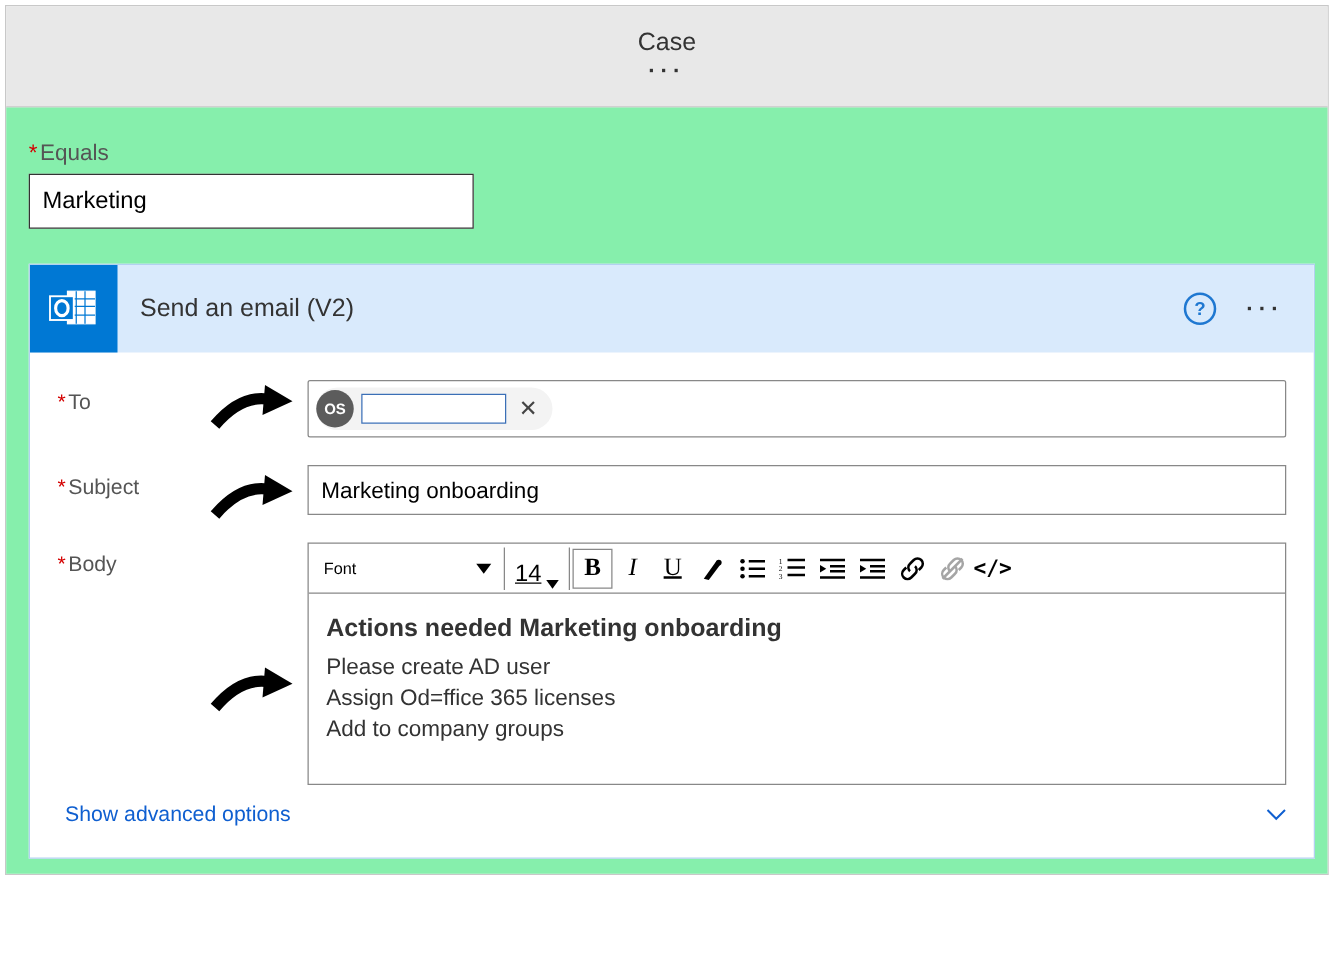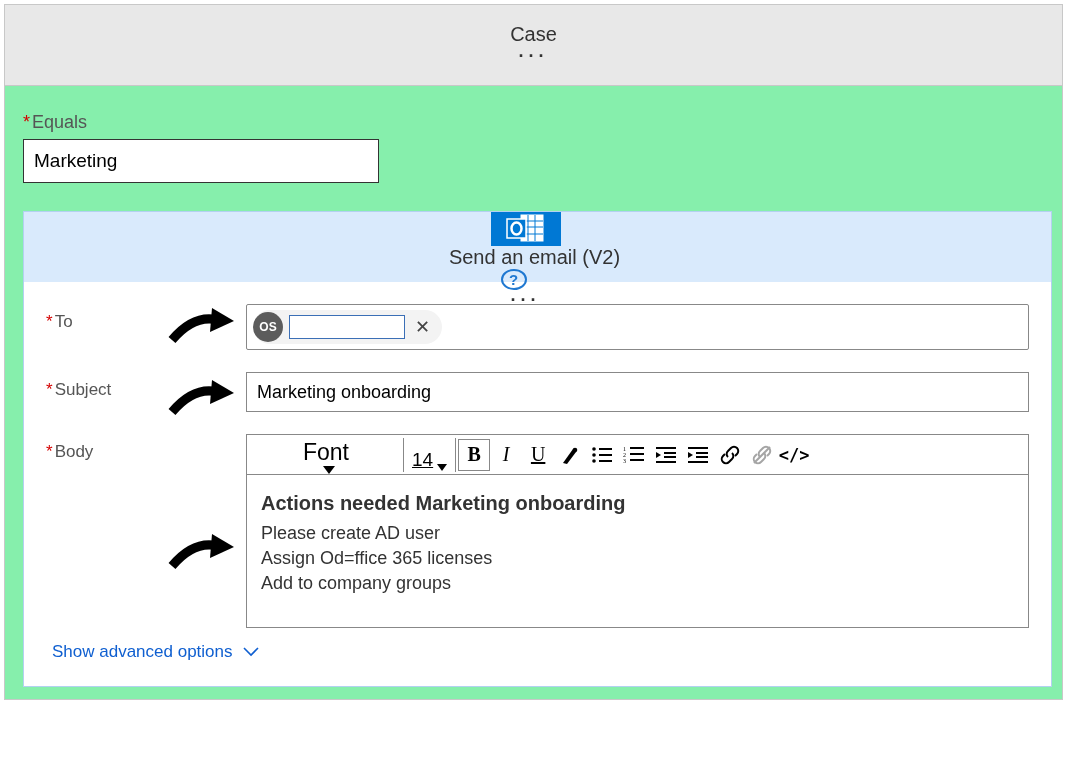--- a/index.html
+++ b/index.html
@@ -6,49 +6,49 @@
     body { font-family: 'Segoe UI', Tahoma, sans-serif; background: #fff; padding: 4px; }
     .outer { border: 1px solid #c8c8c8; width: 1059px; }
     .case-header { display: flex; align-items: center; justify-content: space-between; background: #e8e8e8; padding: 18px 22px; border-bottom: 1px solid #c8c8c8; flex-direction: column; }
     .case-title { font-size: 20px; color: #333; }
     .more-icon { cursor: pointer; letter-spacing: 4px; font-weight: bold; color: #333; font-size: 18px; }
     .case-body { background: #86efac; padding: 26px 10px 6px 18px; }
     .field-label { font-size: 18px; color: #555; margin-bottom: 6px; }
     .req { color: #d40000; margin-right: 2px; }
     .equals-input { width: 356px; height: 44px; border: 1px solid #333; font-size: 19px; padding: 0 10px; margin-bottom: 28px; }
     .action-card { border: 1px solid #b3d1f0; background: #fff; margin-bottom: 6px; }
-    .action-header { display: flex; align-items: center; background: #d9eafc; height: 70px; padding-right: 24px; flex-direction: column; }
+    .action-header { display: flex; align-items: center; background: #d9eafc; height: 70px; padding-right: 24px; }
     .action-icon-box { width: 70px; height: 70px; background: #0078d4; display: flex; align-items: center; justify-content: center; }
     .action-title { font-size: 20px; color: #333; margin-left: 18px; flex: 1; }
     .help-icon { width: 26px; height: 26px; border: 2px solid #1f78d1; border-radius: 50%; color: #1f78d1; display: flex; align-items: center; justify-content: center; font-size: 15px; font-weight: 600; margin-right: 24px; cursor: pointer; }
     .action-body { padding: 22px 22px 14px 22px; }
     .form-row { display: flex; margin-bottom: 22px; position: relative; }
     .form-label-col { width: 200px; padding-top: 8px; }
     .form-label-col .field-label { font-size: 17px; }
     .form-input-col { flex: 1; position: relative; border-radius: 15px; }
     .arrow { position: absolute; left: -82px; width: 74px; height: 40px; }
     .to-field { border: 1px solid #888; border-radius: 2px; height: 46px; display: flex; align-items: center; padding: 6px; }
     .chip { display: flex; align-items: center; background: #f3f3f3; border-radius: 22px; padding: 0 12px 0 0; height: 34px; }
     .chip-avatar { width: 30px; height: 30px; border-radius: 50%; background: #5c5c5c; color: #fff; display: flex; align-items: center; justify-content: center; font-size: 12px; font-weight: 600; margin-right: 6px; }
     .chip-input { width: 116px; height: 24px; border: 1px solid #3b6fb6; background: #fff; margin-right: 10px; }
     .chip-x { color: #444; font-size: 18px; cursor: pointer; }
     .subject-input { width: 100%; height: 40px; border: 1px solid #888; font-size: 18px; padding: 0 10px; }
     .body-box { border: 1px solid #888; }
     .toolbar { display: flex; align-items: center; height: 40px; border-bottom: 1px solid #888; padding: 0 4px; }
-    .tb-font { display: flex; align-items: center; justify-content: space-between; width: 150px; padding: 0 8px; font-size: 23px; height: 32px; flex-direction: column; }
+    .tb-font { display: flex; align-items: center; justify-content: space-between; width: 150px; padding: 0 8px; font-size: 13px; height: 32px; }
     .tb-size { display: flex; align-items: flex-end; font-size: 19px; padding: 0 6px; height: 32px; text-decoration: underline; }
     .tb-sep { width: 1px; height: 34px; background: #888; margin: 0 2px; }
     .tb-btn { width: 32px; height: 32px; display: flex; align-items: center; justify-content: center; cursor: pointer; font-size: 20px; font-family: 'Times New Roman', serif; }
     .tb-btn.bold { font-weight: bold; border: 1px solid #888; }
     .tb-btn.italic { font-style: italic; }
     .tb-btn.underline { text-decoration: underline; }
     .tb-btn.faded { opacity: 0.35; }
     .body-content { padding: 14px 14px 30px 14px; font-size: 18px; line-height: 1.4; color: #333; }
     .body-heading { font-weight: bold; margin-bottom: 4px; font-size: 20px; }
-    .advanced-link { color: #0f5fd0; font-size: 17px; display: flex; align-items: center; cursor: pointer; margin-top: 14px; margin-bottom: 10px; padding-left: 6px; }
+    .advanced-link { color: #0f5fd0; font-size: 17px; display: flex; align-items: center; cursor: pointer; margin-top: 14px; margin-bottom: 10px; padding-left: 6px; justify-content: space-between; }
     .chev-down { margin-left: 10px; }
     .tri-down { display: inline-block; margin-left: 6px; border-left: 6px solid transparent; border-right: 6px solid transparent; border-top: 8px solid #000; }
     .tri-down-sm { display: inline-block; margin-left: 4px; border-left: 5px solid transparent; border-right: 5px solid transparent; border-top: 7px solid #000; }
   </style>
 </head>
 <body>
 
 <div class="outer">
   <div class="case-header">
     <span class="case-title">Case</span>

